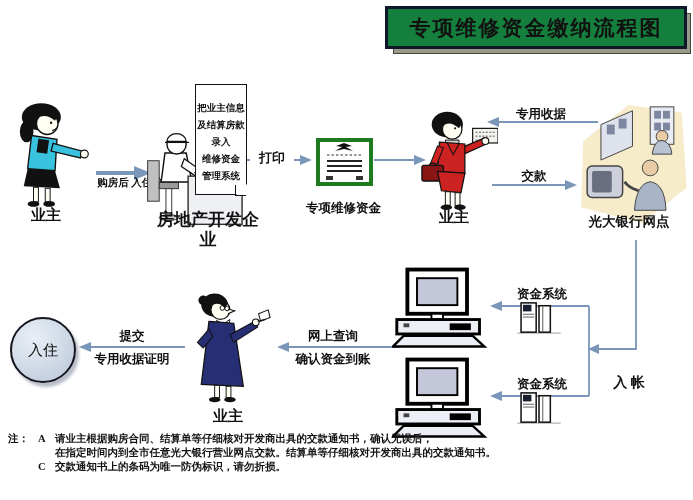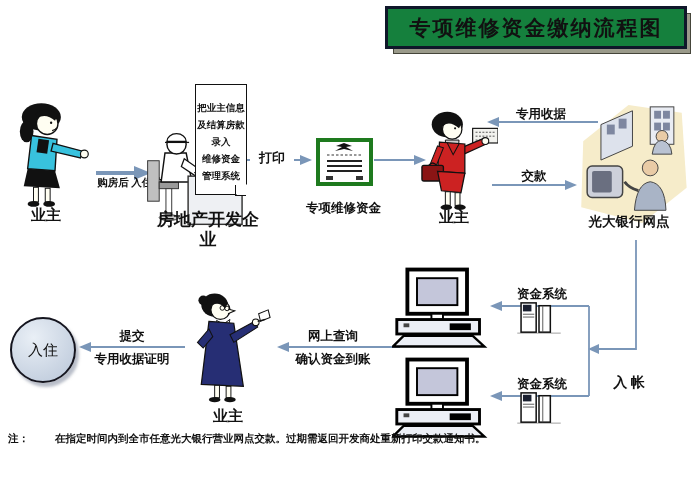--- a/index.html
+++ b/index.html
@@ -262,14 +262,16 @@
 
 <div class="abs lbl edge-lbl" style="left:297px;top:329px;width:72px;">网上查询</div>
 <div class="abs lbl edge-lbl" style="left:286px;top:352px;width:94px;">确认资金到账</div>
 <div class="abs lbl edge-lbl" style="left:103px;top:329px;width:58px;">提交</div>
 <div class="abs lbl edge-lbl" style="left:91px;top:352px;width:82px;">专用收据证明</div>
 
 <div class="abs movein">入住</div>
 
 <div class="abs notes">
   <span class="notes-prefix">注：</span>
-  <div class="note-line"><span class="nk"></span><span class="nt">在指定时间内到全市任意光大银行营业网点交款。过期需返回开发商处重新打印交款通知书。</span></div>
+  <div class="note-line"><span class="nk">A</span><span class="nt">请业主根据购房合同、结算单等仔细核对开发商出具的交款通知书，确认无误后，</span></div>
+  <div class="note-line"><span class="nk"></span><span class="nt">在指定时间内到全市任意光大银行营业网点交款。结算单等仔细核对开发商出具的交款通知书。</span></div>
+  <div class="note-line"><span class="nk">C</span><span class="nt">交款通知书上的条码为唯一防伪标识，请勿折损。</span></div>
 </div>
 
 </body></html>

